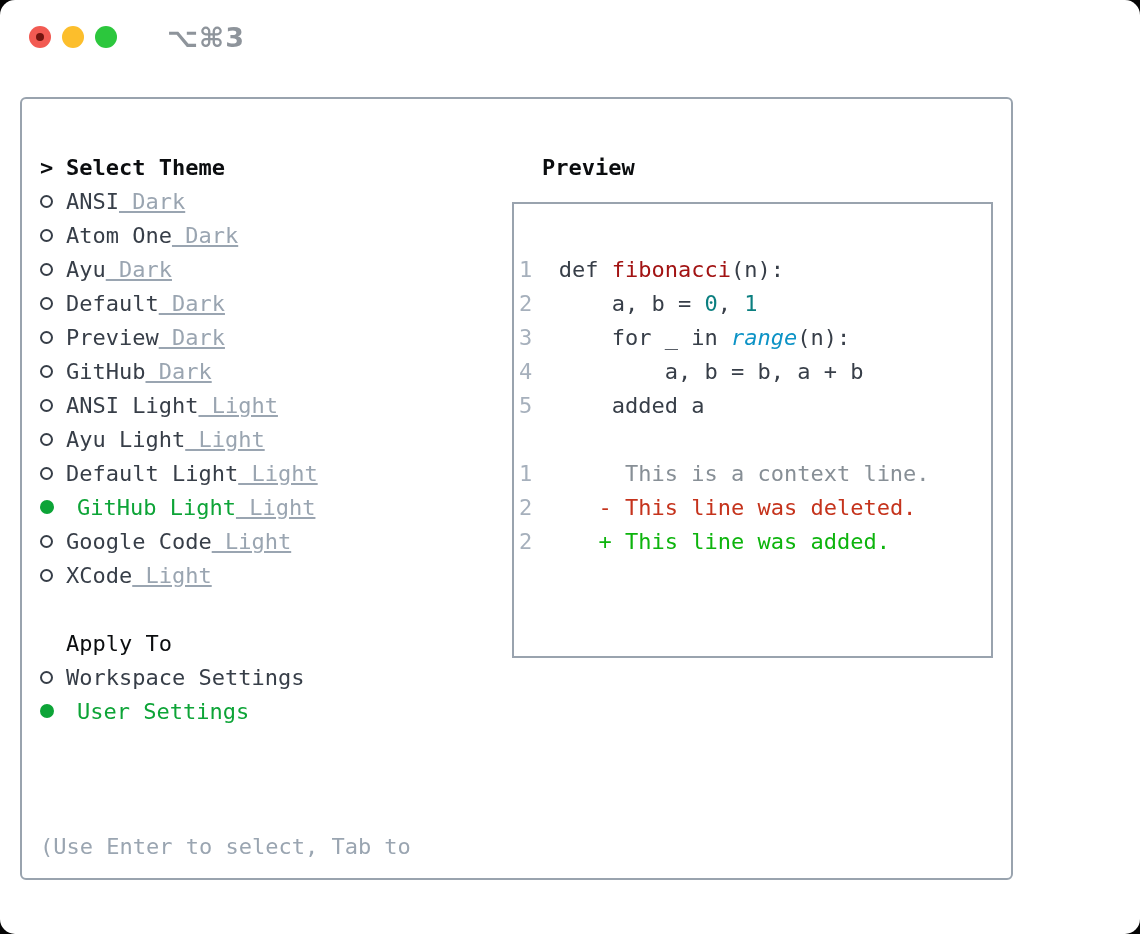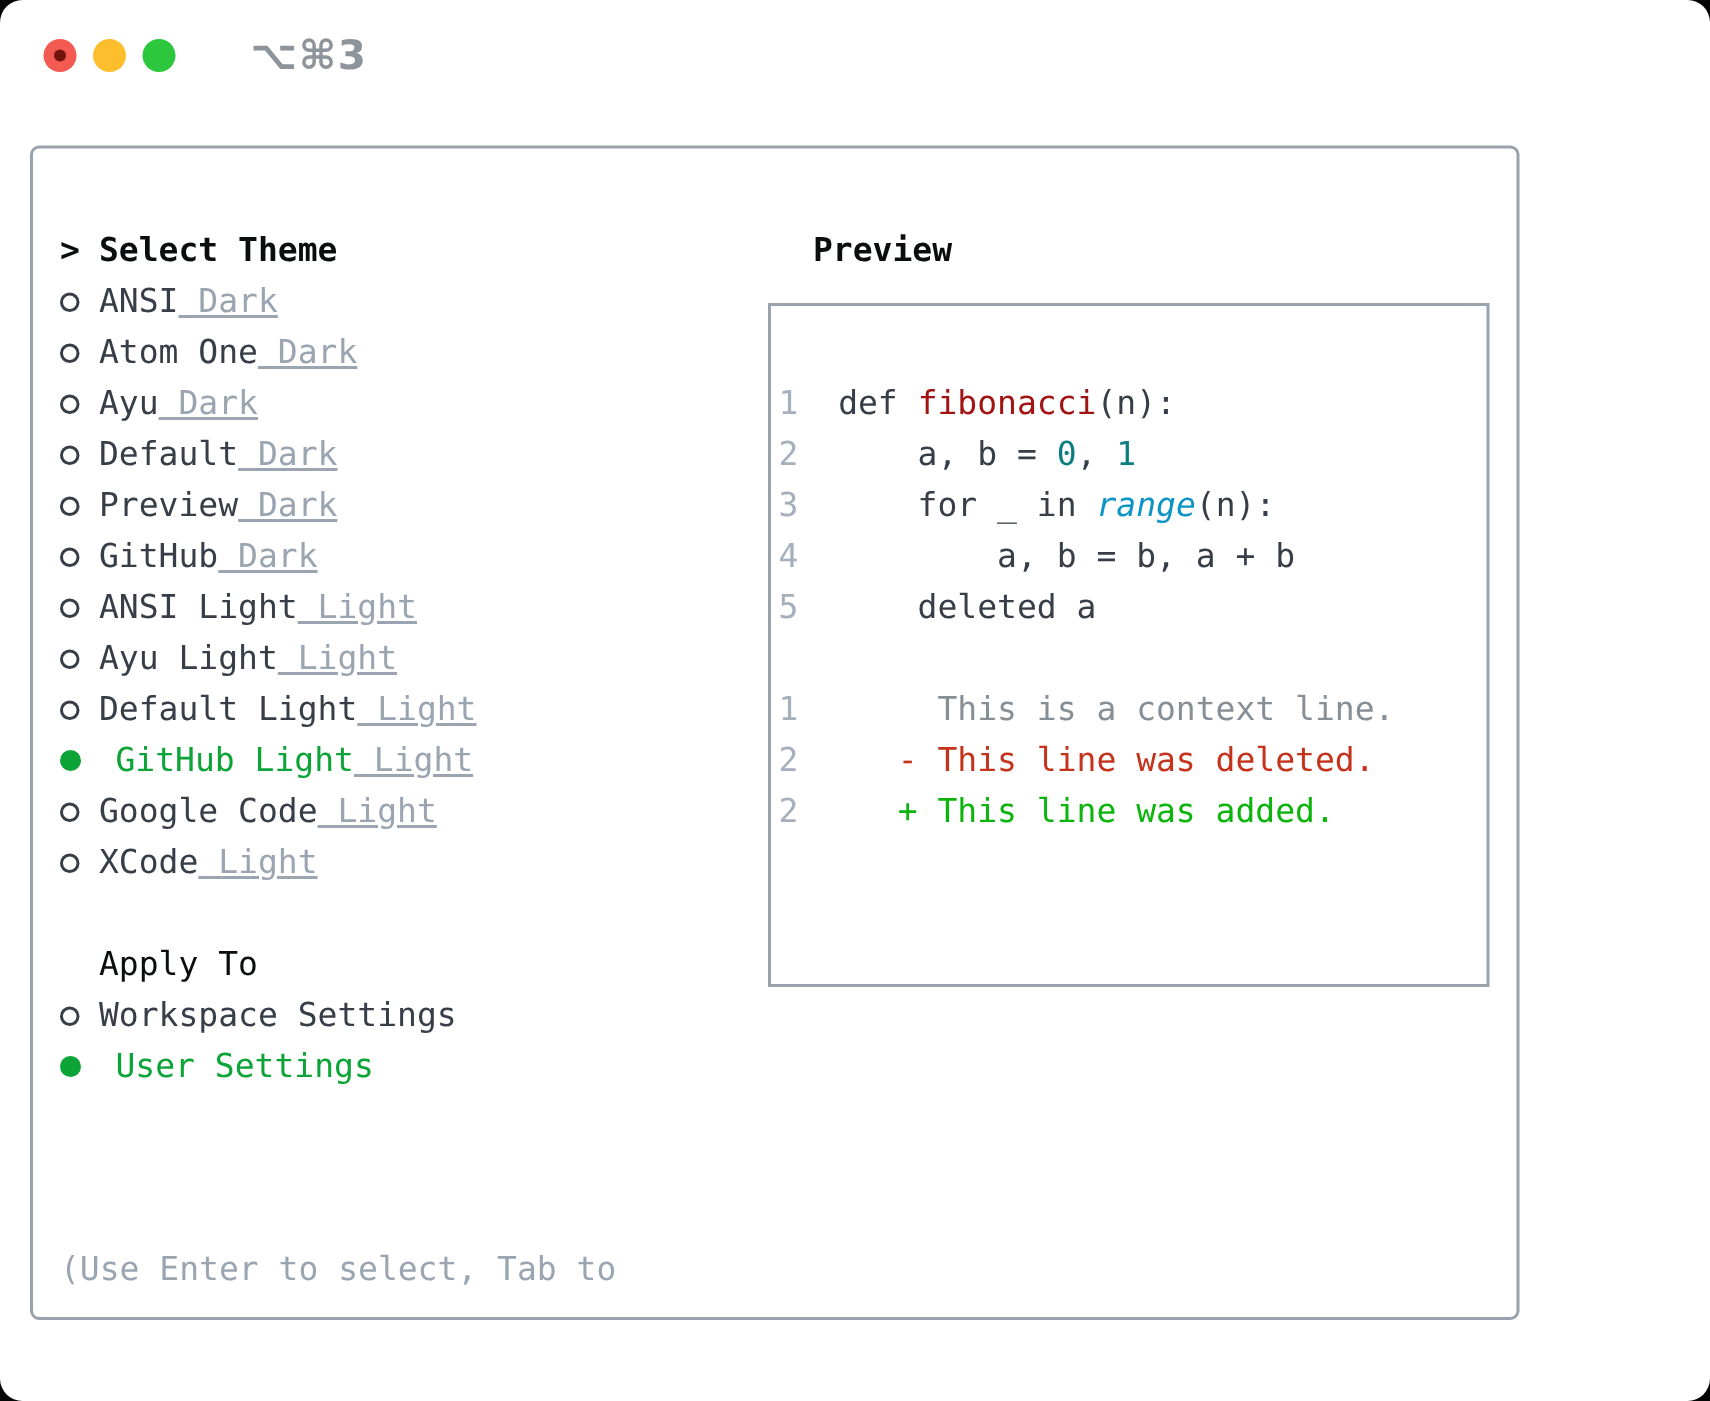--- a/index.html
+++ b/index.html
@@ -114,21 +114,21 @@
     <div class="row preview-title">
       <span class="hdr">Preview</span>
     </div>
 
     <div class="preview-box">
       <div id="preview-lines">
           <div class="code-line"><span class="tk-ln">1</span><span class="tk-pl">  </span><span class="tk-kw">def</span><span class="tk-pl"> </span><span class="tk-ti">fibonacci</span><span class="tk-pl">(n):</span></div>
           <div class="code-line"><span class="tk-ln">2</span><span class="tk-pl">      a, b = </span><span class="tk-nu">0</span><span class="tk-pl">, </span><span class="tk-nu">1</span></div>
           <div class="code-line"><span class="tk-ln">3</span><span class="tk-pl">      </span><span class="tk-kw">for</span><span class="tk-pl"> _ </span><span class="tk-kw">in</span><span class="tk-pl"> </span><span class="tk-bi">range</span><span class="tk-pl">(n):</span></div>
           <div class="code-line"><span class="tk-ln">4</span><span class="tk-pl">          a, b = b, a + b</span></div>
-          <div class="code-line"><span class="tk-ln">5</span><span class="tk-pl">      </span><span class="tk-kw">deleted</span><span class="tk-pl"> a</span></div>
+          <div class="code-line"><span class="tk-ln">5</span><span class="tk-pl">      </span><span class="tk-kw">added</span><span class="tk-pl"> a</span></div>
           <div class="code-line">&nbsp;</div>
           <div class="code-line"><span class="tk-ln">1</span><span class="tk-pl">       </span><span class="tk-ctx">This is a context line.</span></div>
           <div class="code-line"><span class="tk-ln">2</span><span class="tk-pl">     </span><span class="tk-del">- This line was deleted.</span></div>
           <div class="code-line"><span class="tk-ln">2</span><span class="tk-pl">     </span><span class="tk-add">+ This line was added.</span></div>
         </div>
     </div>
 
   </div>
 </div>
 

